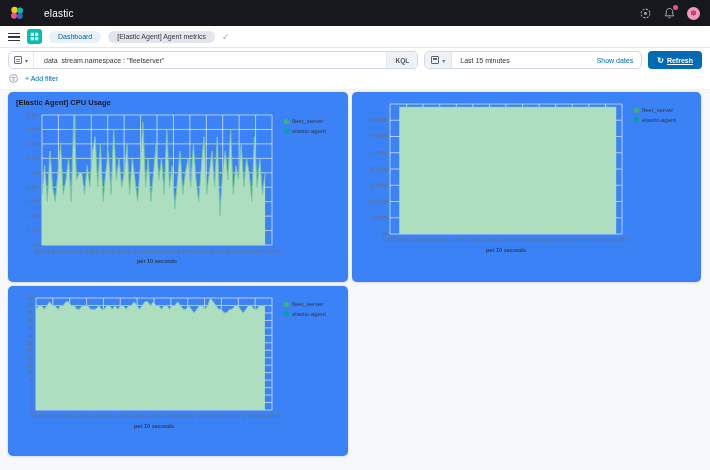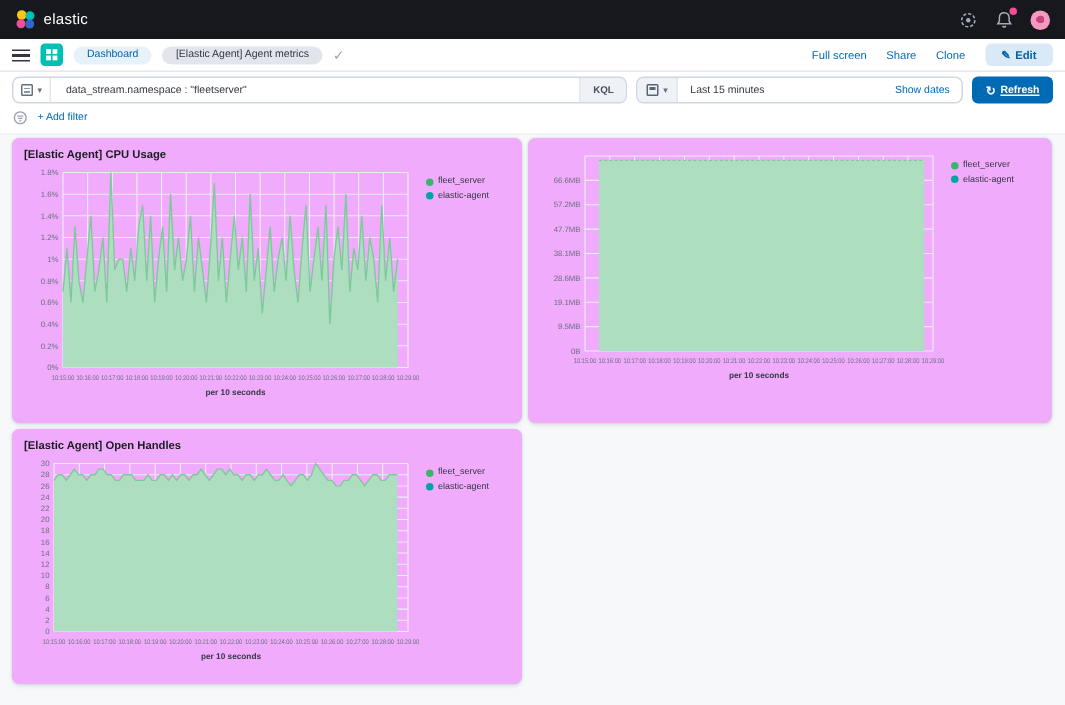--- a/index.html
+++ b/index.html
@@ -1,21 +1,21 @@
 <!DOCTYPE html>
 <html><head>
 <meta charset="utf-8">
 <style>
   html,body{margin:0;padding:0;}
   body{width:710px;height:470px;overflow:hidden;font-family:"Liberation Sans",sans-serif;background:#fff;position:relative;}
   *{box-sizing:border-box;}
 
   
   .hdr{height:26px;background:#17181d;display:flex;align-items:center;padding:0 10px;}
-  .hdr-left{display:flex;align-items:center;gap:5px;flex:1;}
+  .hdr-left{display:flex;align-items:center;gap:20px;flex:1;}
   .logo-text{color:#fff;font-size:10px;font-weight:500;letter-spacing:.2px;}
   .hdr-search{width:250px;height:16px;border:1px solid #4c4e57;border-radius:5px;display:flex;align-items:center;padding:0 6px;background:#1d1e24;gap:4px;}
   .hdr-search input{flex:1;background:transparent;border:none;outline:none;color:#9aa2b1;font-size:7px;font-family:"Liberation Sans",sans-serif;}
   .hdr-right{flex:1;display:flex;align-items:center;justify-content:flex-end;gap:11px;}
   .bell-wrap{position:relative;display:flex;}
   .badge{position:absolute;top:-2px;right:-2px;width:5px;height:5px;border-radius:50%;background:#f04e98;}
   .avatar{width:13px;height:13px;border-radius:50%;background:radial-gradient(circle at 50% 46%,#c6447e 0 2.6px,#f49ac1 2.7px);}
 
   
   .nav{height:22px;display:flex;align-items:center;padding:0 8px;border-bottom:1px solid #e3e8ee;background:#fff;gap:7px;}
@@ -49,21 +49,21 @@
   .rbtn{display:flex;align-items:center;gap:3px;background:#006BB4;color:#fff;font-size:7px;font-weight:bold;border-radius:4px;padding:0 9px;height:18px;cursor:pointer;}
   .rbtn .lbl{text-decoration:underline;}
   .ricon{font-size:8px;}
 
   
   .frow{display:flex;align-items:center;gap:6px;padding:2px 8px 5px;background:#fff;}
   .addfilter{color:#006BB4;font-size:7px;font-weight:500;cursor:pointer;}
 
   
   .dash{position:relative;background:#f6f8fa;height:386px;border-top:1px solid #eef1f5;}
-  .panel{position:absolute;background:#f0abfc;border-radius:5px;box-shadow:0 .8px 2.5px rgba(65,78,101,.15),0 0 1px rgba(65,78,101,.2);padding:6px 8px;}
+  .panel{position:absolute;background:#3b82f6;border-radius:5px;box-shadow:0 .8px 2.5px rgba(65,78,101,.15),0 0 1px rgba(65,78,101,.2);padding:6px 8px;}
   .panel-cpu{left:8px;top:2px;width:340px;height:190px;}
   .panel-mem{left:352px;top:2px;width:349px;height:190px;}
   .panel-oh{left:8px;top:196px;width:340px;height:170px;}
   .ptitle{font-size:7.5px;font-weight:bold;color:#1a1c21;margin-bottom:2px;white-space:nowrap;}
   .chartwrap{display:flex;}
   .legend{width:56px;padding-top:9px;display:flex;flex-direction:column;gap:3.5px;font-size:6px;color:#343741;}
   .legend-item{display:flex;align-items:center;gap:3px;cursor:pointer;}
   .legend-dot{width:5px;height:5px;border-radius:50%;flex:0 0 auto;}
 </style>
 </head>
@@ -105,29 +105,20 @@
     <svg width="9" height="9" viewBox="0 0 12 12">
       <rect x="1" y="1" width="4.3" height="4.3" fill="#fff"></rect>
         <rect x="6.7" y="1" width="4.3" height="4.3" fill="#fff"></rect>
       <rect x="1" y="6.7" width="4.3" height="4.3" fill="#fff"></rect>
         <rect x="6.7" y="6.7" width="4.3" height="4.3" fill="#fff"></rect>
     </svg>
   </span>
   <span class="crumb crumb-app">Dashboard</span>
   <span class="crumb crumb-page">[Elastic Agent] Agent metrics</span>
   <span class="check">✓</span>
-  <span class="nav-right">
-    <a class="navlink">Full screen</a>
-    <a class="navlink">Share</a>
-    <a class="navlink">Clone</a>
-    <span class="edit-btn">
-      <span>✎</span>
-      <span>Edit</span>
-    </span>
-  </span>
 </div>
 
 <div class="qrow">
   <div class="qbox">
     <span class="qsaved">
       <span class="sqicon"></span>
       <span class="chev">▾</span>
     </span>
     <span class="qinput">
       <input type="text" value="data_stream.namespace : &quot;fleetserver&quot;" style="">
@@ -292,21 +283,20 @@
           </div>
           <div class="legend-item">
             <span class="legend-dot" style="background: rgb(0, 163, 163);"></span>
             <span>elastic-agent</span>
           </div>
         </div>
     </div>
   </div>
 
   <div class="panel panel-oh">
-    <div class="ptitle">[Elastic Agent] Open Handles</div>
     <div class="chartwrap">
       <svg width="268" height="140">
           <line x1="20" y1="6" x2="20" y2="118" stroke="#eef1f5" stroke-width="0.7"></line>
           <text x="20" y="126" text-anchor="middle" font-size="4.5" fill="#69707d" textLength="15" lengthAdjust="spacingAndGlyphs">10:15:00</text>
           <line x1="36.85714285714286" y1="6" x2="36.85714285714286" y2="118" stroke="#eef1f5" stroke-width="0.7"></line>
           <text x="36.85714285714286" y="126" text-anchor="middle" font-size="4.5" fill="#69707d" textLength="15" lengthAdjust="spacingAndGlyphs">10:16:00</text>
           <line x1="53.714285714285715" y1="6" x2="53.714285714285715" y2="118" stroke="#eef1f5" stroke-width="0.7"></line>
           <text x="53.714285714285715" y="126" text-anchor="middle" font-size="4.5" fill="#69707d" textLength="15" lengthAdjust="spacingAndGlyphs">10:17:00</text>
           <line x1="70.57142857142857" y1="6" x2="70.57142857142857" y2="118" stroke="#eef1f5" stroke-width="0.7"></line>
           <text x="70.57142857142857" y="126" text-anchor="middle" font-size="4.5" fill="#69707d" textLength="15" lengthAdjust="spacingAndGlyphs">10:18:00</text>

